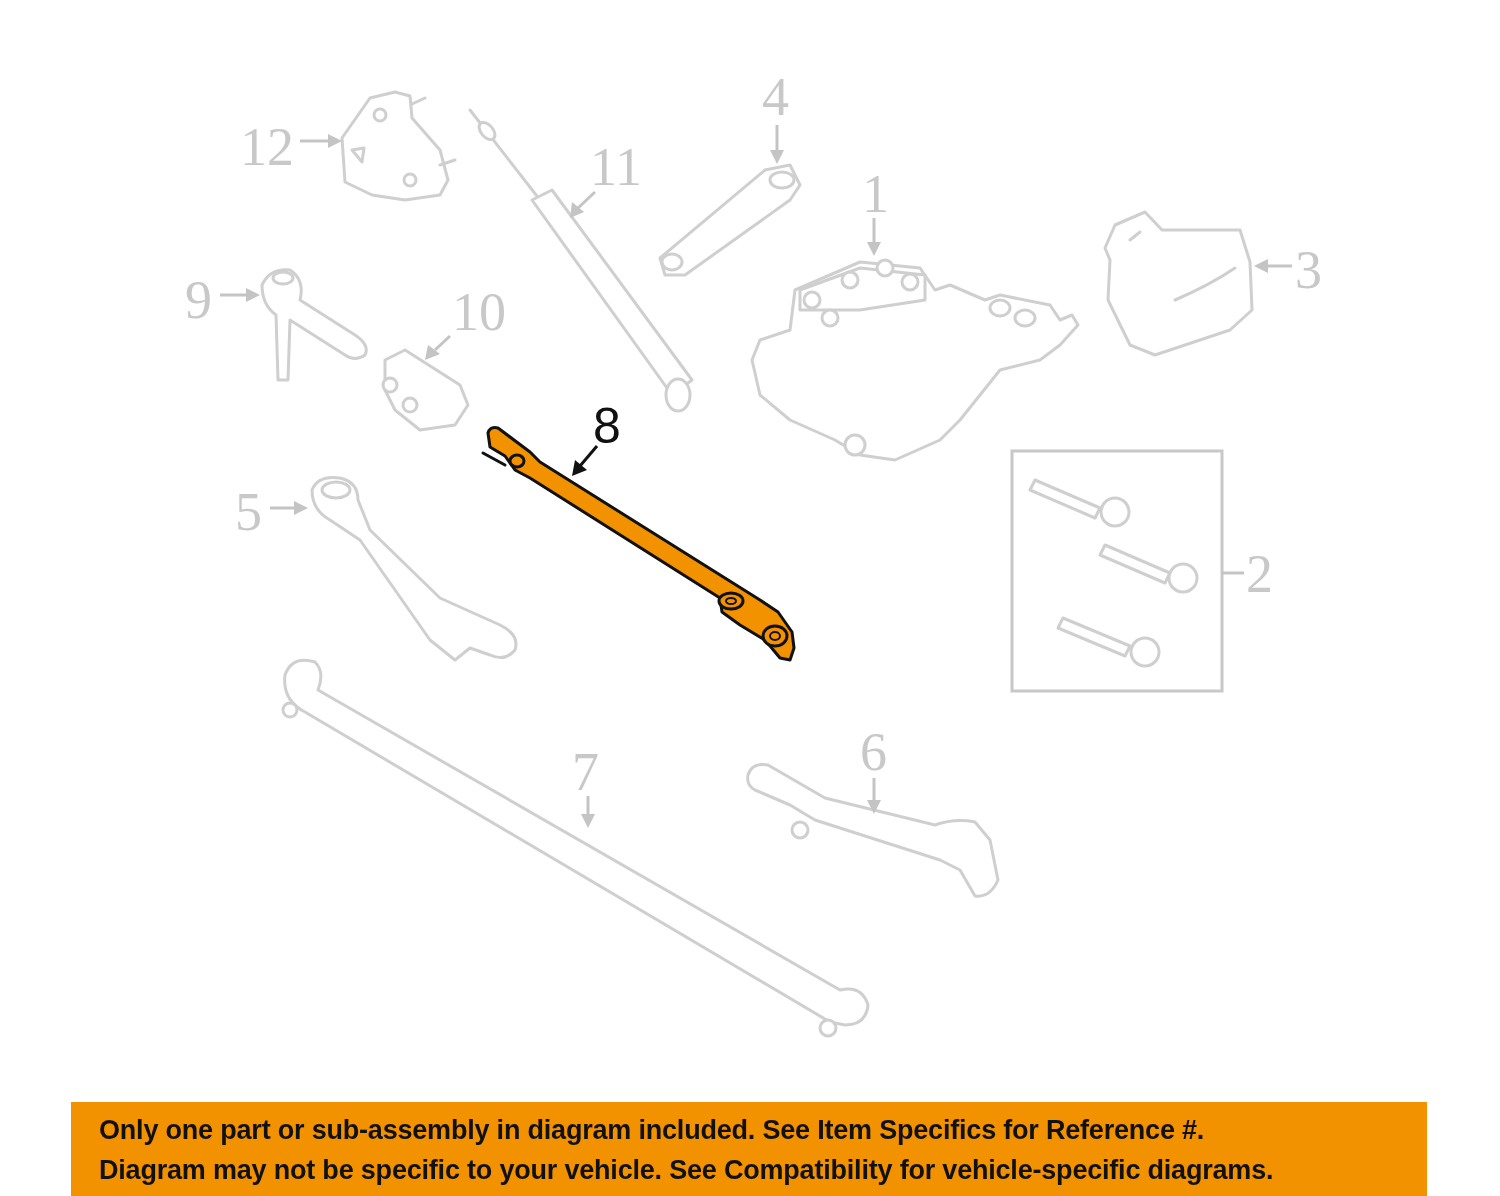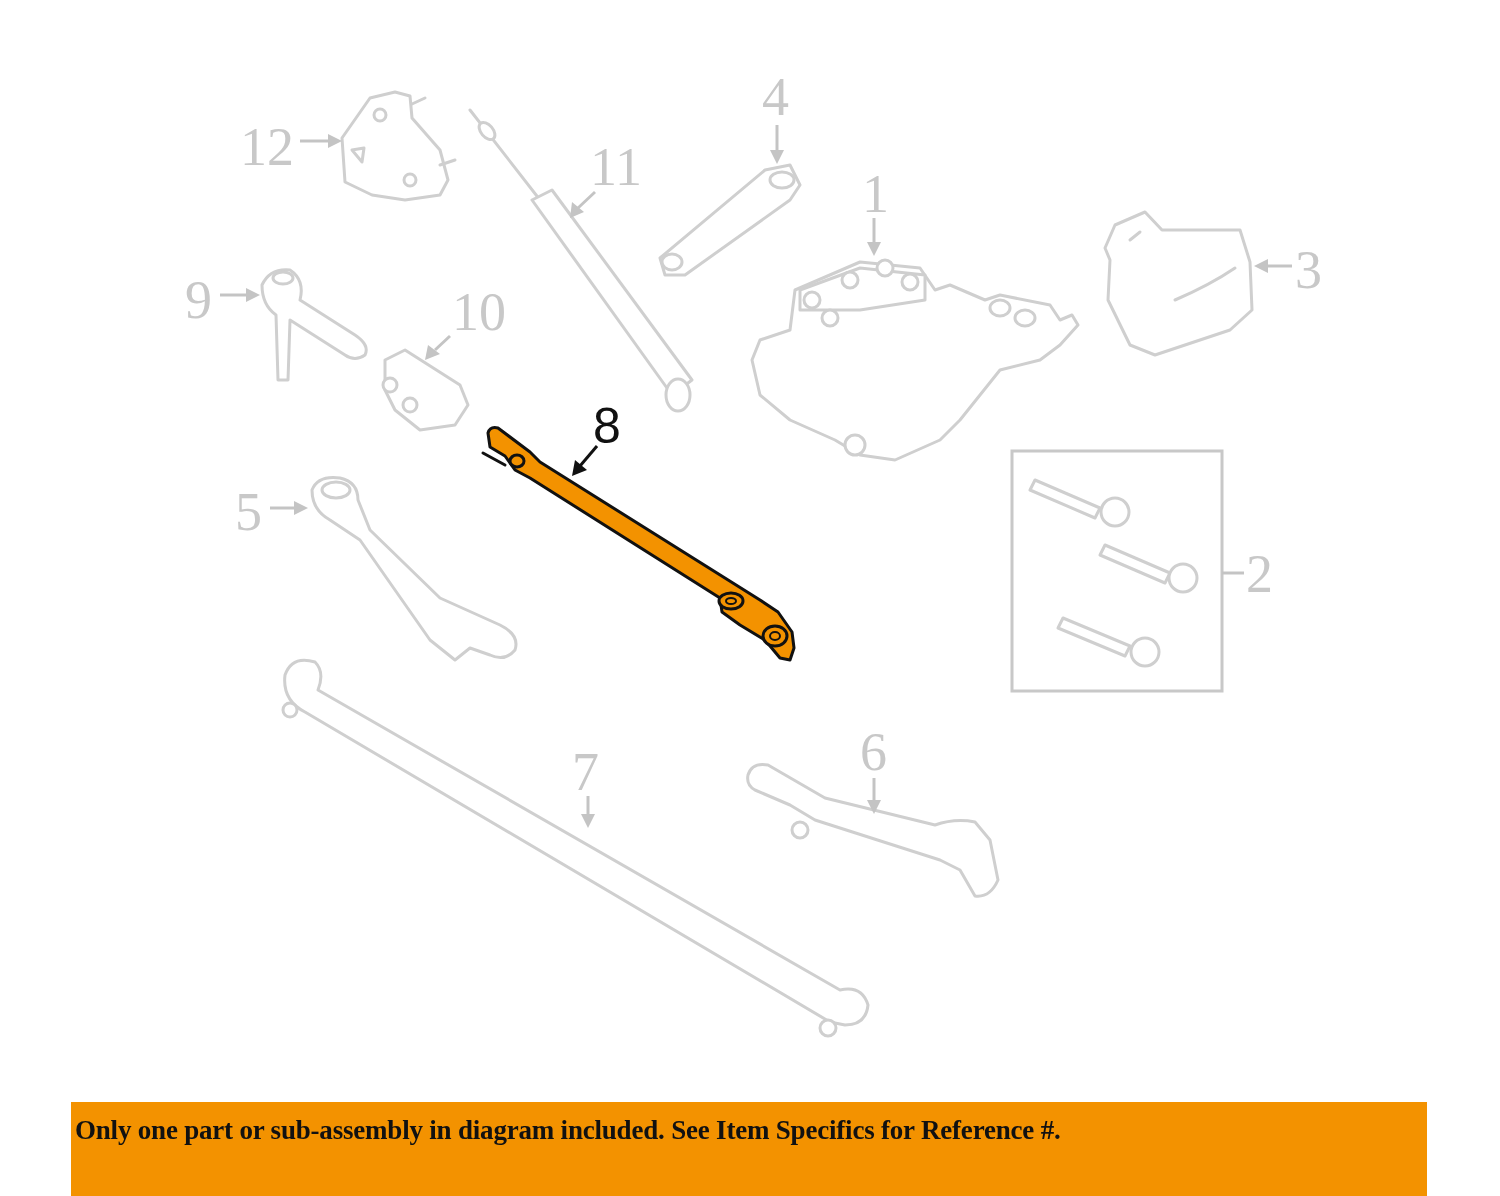--- a/index.html
+++ b/index.html
@@ -8,22 +8,22 @@
   .callout-num { font-family: "Liberation Serif", serif; font-size: 54px; fill: #c8c8c8; }
   .callout-num.active { font-family: "Liberation Sans", sans-serif; fill: #111111; font-size: 50px; }
   .part { fill: #ffffff; stroke: #cfcfcf; stroke-width: 3; stroke-linejoin: round; stroke-linecap: round; }
   .leader { stroke: #c4c4c4; stroke-width: 3; fill: none; }
   .arrowhead { fill: #c4c4c4; }
   .hl { fill: #f39200; stroke: #111111; stroke-width: 3; stroke-linejoin: round; stroke-linecap: round; }
   .hl-leader { stroke: #111111; stroke-width: 3; fill: none; }
   .hl-arrowhead { fill: #111111; }
   #notice {
     position: absolute; left: 71px; top: 1102px; width: 1356px; height: 94px;
-    background: #f39200; box-sizing: border-box; padding: 8px 0 0 4px;
-    color: #111111; font-family: Liberation Serif, serif; font-weight: bold;
+    background: #f39200; box-sizing: border-box; padding: 8px 0 0 28px;
+    color: #111111; font-family: Liberation Sans, sans-serif; font-weight: bold;
     font-size: 27px; line-height: 40px; letter-spacing: -0.2px; white-space: nowrap;
   }
   #notice div { display: block; }
 </style>
 </head>
 <body>
 
 <svg id="diagram" viewBox="0 0 1500 1100" xmlns="http://www.w3.org/2000/svg">
 
   <g>
@@ -151,13 +151,14 @@
     <ellipse class="hl" cx="775" cy="636" rx="12" ry="10"></ellipse>
     <ellipse cx="775" cy="636" rx="5" ry="4" fill="#f39200" stroke="#111" stroke-width="2"></ellipse>
     <text class="callout-num active" x="593" y="443">8</text>
     <line class="hl-leader" x1="597" y1="446" x2="580" y2="466"></line>
     <polygon class="hl-arrowhead" points="572,476 575,460 587,470"></polygon>
   </g>
 </svg>
 
 <div id="notice">
   <div>Only one part or sub-assembly in diagram included. See Item Specifics for Reference #.</div>
+  <div>Diagram may not be specific to your vehicle. See Compatibility for vehicle-specific diagrams.</div>
 </div>
 
 </body></html>

